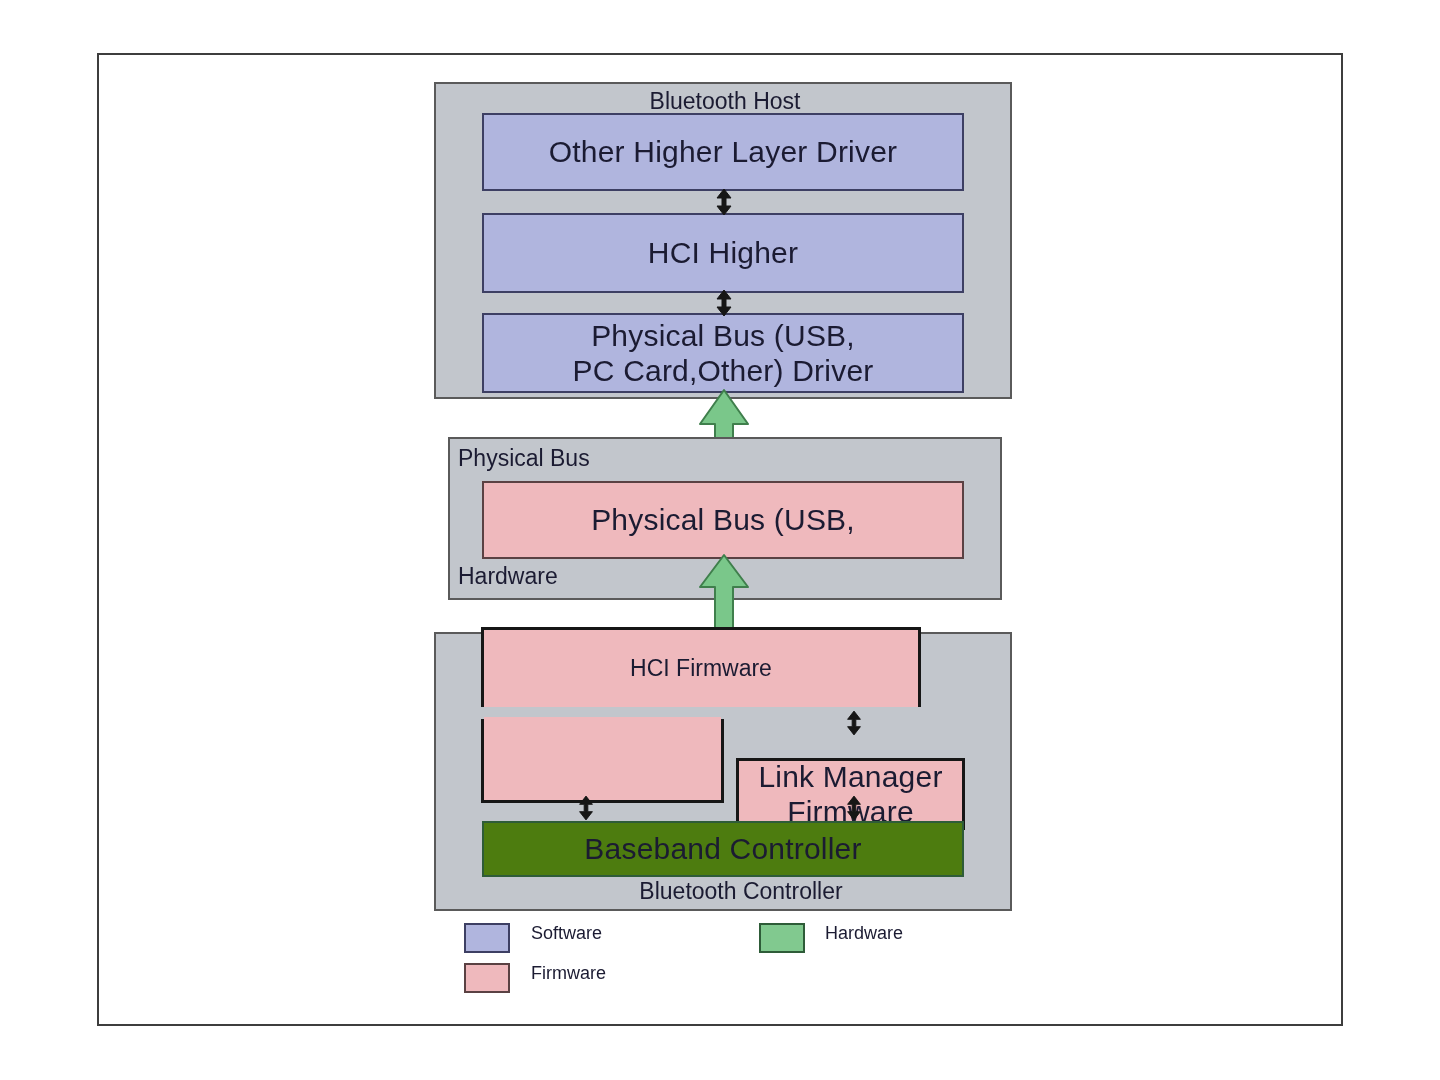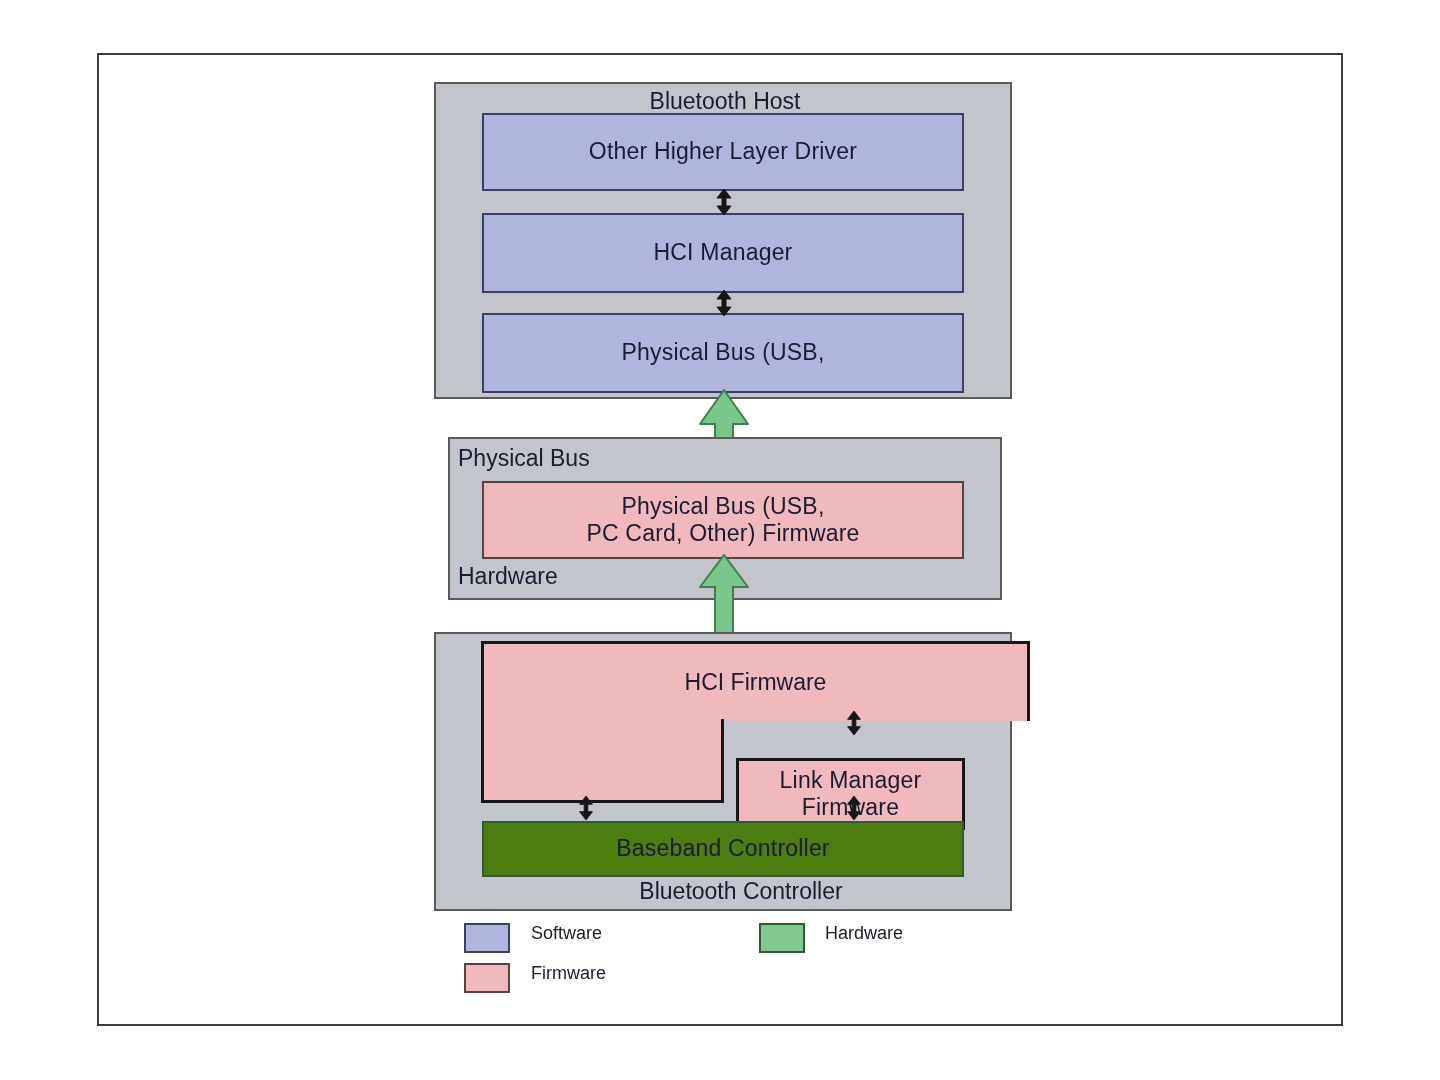--- a/index.html
+++ b/index.html
@@ -42,21 +42,21 @@
 
   
   .blk {
     position: absolute;
     box-sizing: border-box;
     display: flex;
     align-items: center;
     justify-content: center;
     text-align: left;
     color: #1b1b32;
-    font-size: 23px;
+    font-size: 30px;
     line-height: 1.18;
     letter-spacing: 0.2px;
   }
   .blk.sw  { background: #b0b5de; border: 2px solid #3d3f63; }
   .blk.fw  { background: #efb9bd; border: 2px solid #5a4143; }
   .blk.hw  { background: #4d7c0f; border: 2px solid #2e5c38; }
 
   
   .cap {
     position: absolute;
@@ -116,25 +116,26 @@
 
     <div class="grey-box" style="left:335px; top:27px; width:578px; height:317px;">
       <div class="cap cap-center" style="left:0; top:4px; width:578px; text-align:center;">Bluetooth Host</div>
     </div>
 
     <div class="blk sw" style="left:383px; top:58px; width:482px; height:78px;">
       <span>Other Higher Layer Driver</span>
     </div>
 
     <div class="blk sw" style="left:383px; top:158px; width:482px; height:80px;">
-      <span>HCI Manager</span>
+      <span>HCI Higher</span>
     </div>
 
     <div class="blk sw" style="left:383px; top:258px; width:482px; height:80px; flex-direction:column;">
       <span>Physical Bus (USB,</span>
+      <span>PC Card,Other) Driver</span>
     </div>
 
     <svg class="blk-arrow" style="left:613px; top:133px;" width="24" height="28" viewBox="0 0 24 28">
       <path d="M12 1 L19 10 L14 10 L14 18 L19 18 L12 27 L5 18 L10 18 L10 10 L5 10 Z" fill="#161616" stroke="#161616" stroke-width="1"></path>
     </svg>
 
     <svg class="blk-arrow" style="left:613px; top:234px;" width="24" height="28" viewBox="0 0 24 28">
       <path d="M12 1 L19 10 L14 10 L14 18 L19 18 L12 27 L5 18 L10 18 L10 10 L5 10 Z" fill="#161616" stroke="#161616" stroke-width="1"></path>
     </svg>
 
@@ -142,32 +143,31 @@
       <path d="M27 2 L51 36 L36 36 L36 112 L51 112 L27 146 L3 112 L18 112 L18 36 L3 36 Z" fill="#7ac78a" stroke="#3f7f4c" stroke-width="2" stroke-linejoin="round"></path>
     </svg>
 
     <div class="grey-box" style="left:349px; top:382px; width:554px; height:163px;">
       <div class="cap" style="left:8px; top:6px;">Physical Bus</div>
       <div class="cap" style="left:8px; top:124px;">Hardware</div>
     </div>
 
     <div class="blk fw" style="left:383px; top:426px; width:482px; height:78px; flex-direction:column;">
       <span>Physical Bus (USB,</span>
-      <span>PC Card, Other) Firmware</span>
     </div>
 
     <svg class="grn-arrow" style="left:598px; top:498px;" width="54" height="140" viewBox="0 0 54 140">
       <path d="M27 2 L51 34 L36 34 L36 106 L51 106 L27 138 L3 106 L18 106 L18 34 L3 34 Z" fill="#7ac78a" stroke="#3f7f4c" stroke-width="2" stroke-linejoin="round"></path>
     </svg>
 
     <div class="grey-box" style="left:335px; top:577px; width:578px; height:279px;">
       <div class="cap cap-center" style="left:16px; bottom:4px; width:578px; text-align:center;">Bluetooth Controller</div>
     </div>
 
-    <div class="lshape-top" style="left:382px; top:586px; width:549px; height:80px;">
+    <div class="lshape-top" style="left:382px; top:572px; width:440px; height:80px;">
       <span>HCI Firmware</span>
     </div>
 
     <div class="lshape-left" style="left:382px; top:664px; width:243px; height:84px;"></div>
 
     <div style="position:absolute; left:385px; top:662px; width:237px; height:6px; background:#efb9bd;"></div>
 
     <div class="blk fw" style="left:637px; top:675px; width:229px; height:72px; flex-direction:column;
                 border:3px solid #161616;margin-top:28px;">
       <span>Link Manager</span>

